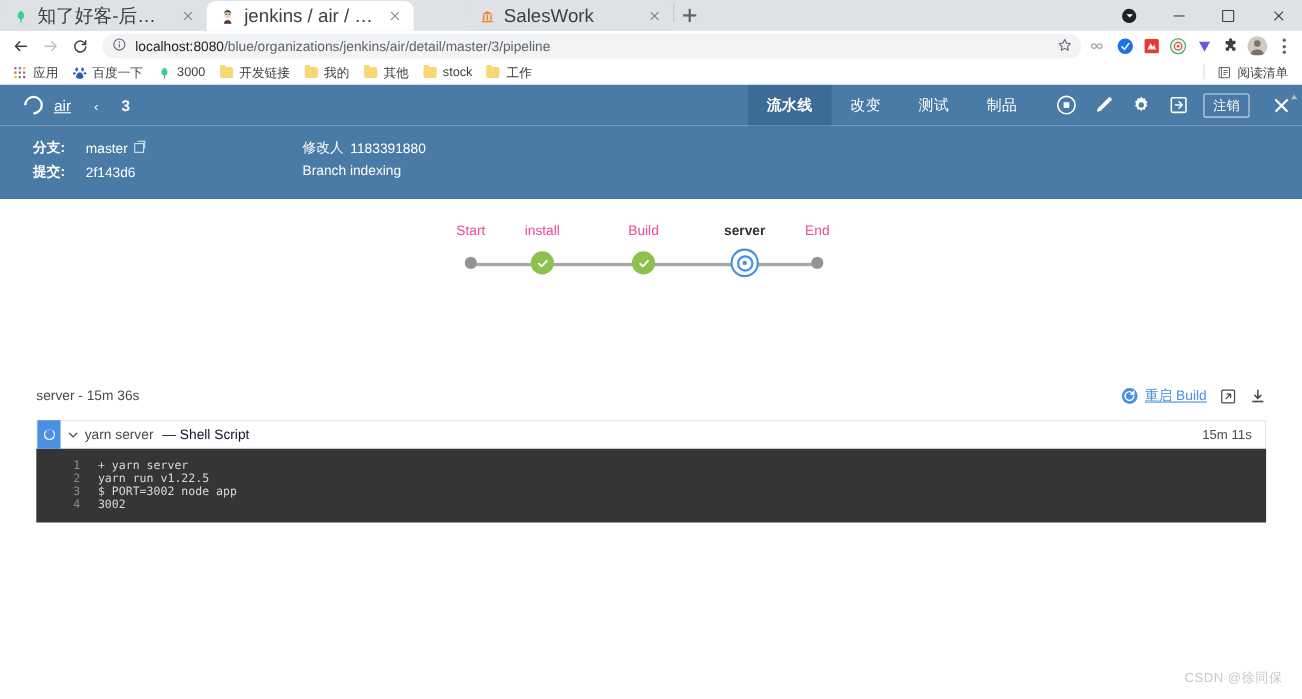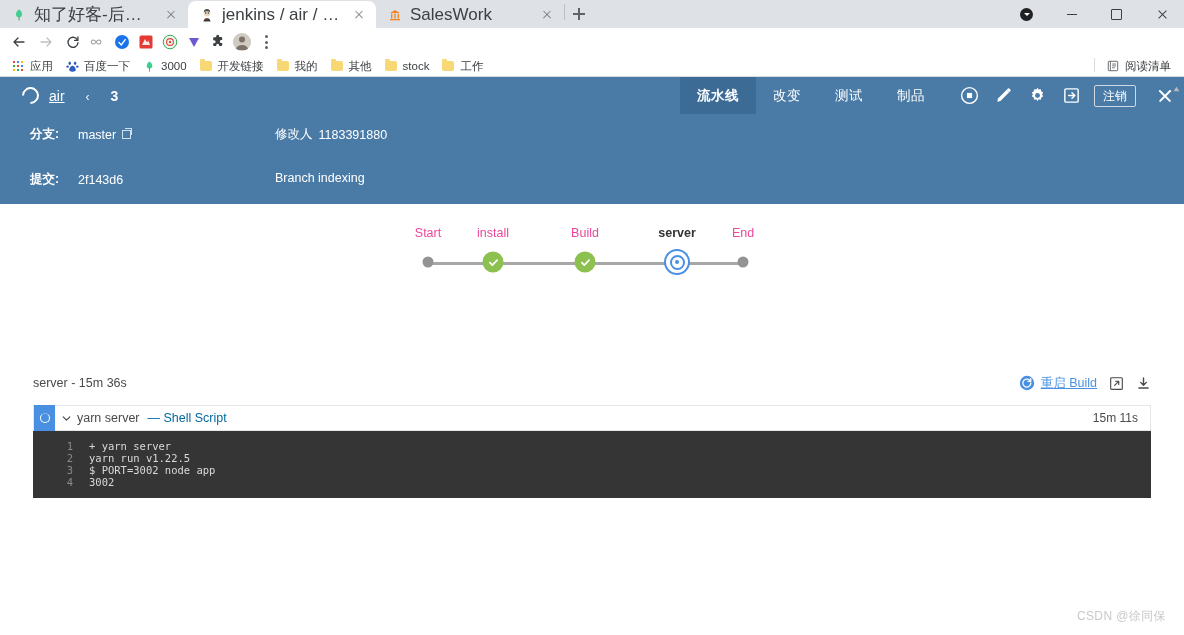--- a/index.html
+++ b/index.html
@@ -23,21 +23,21 @@
     height: 27px; display: flex; align-items: center; gap: 7px;
     padding: 0 9px 0 11px; position: relative; min-width: 0;
     border-top-left-radius: 8px; border-top-right-radius: 8px;
     font-size: 17px; color: #3c4043; cursor: default;
   }
   .tab.inactive { background: #dee1e6; }
   .tab.active { background: #ffffff; }
   .tab-title { white-space: nowrap; overflow: hidden; text-overflow: ellipsis; }
   .tab.t1 { width: 188px; }
   .tab.t2 { width: 188px; }
-  .tab.t3 { width: 188px; }
+  .tab.t3 { width: 188px; margin-left: 48px; }
   .tab-fav { width: 16px; height: 16px; flex: 0 0 16px; display:flex; align-items:center; justify-content:center; }
   .tab-close { width: 16px; height:16px; margin-left: auto; flex:0 0 16px; position: relative; opacity:.75; }
   .tab-close::before, .tab-close::after {
     content:""; position:absolute; left:3px; top:7.5px; width:10px; height:1.2px; background:#5f6368;
   }
   .tab-close::before { transform: rotate(45deg); }
   .tab-close::after { transform: rotate(-45deg); }
   .tab-sep { width:1px; height:16px; background:#bdc1c6; align-self:center; margin-bottom:5px; }
   .newtab { width: 28px; height: 28px; display:flex; align-items:center; justify-content:center; position: relative; }
   .newtab::before, .newtab::after { content:""; position:absolute; background:#5f6368; }
@@ -126,21 +126,21 @@
   .close-x::before { transform: rotate(45deg);} .close-x::after { transform: rotate(-45deg);}
 
   
   .scroll-arrow { position:absolute; right:3px; top:3px; width:9px; height:9px; }
 
   
   .bo-meta {
     background: #4a7ba7; padding: 12px 0 16px 0; color:#fff; position:relative;
     display: grid; grid-template-columns: 245px 225px 1fr; padding-left: 30px;
   }
-  .meta-col { display:flex; flex-direction:column; gap: 28px; }
+  .meta-col { display:flex; flex-direction:column; gap: 5px; }
   .meta-row { display:flex; align-items:center; font-size: 12.5px; }
   .meta-label { font-weight: 700; width: 48px; flex: 0 0 48px; }
   .meta-val { color:#fff; }
   .ext-ic { display:inline-block; width:9px;height:9px;border:1px solid #cfe0ee; margin-left:6px; position:relative; vertical-align:middle;}
   .ext-ic::after { content:""; position:absolute; right:-2px; top:-3px; width:6px;height:6px; border-top:1px solid #cfe0ee; border-right:1px solid #cfe0ee;}
   .meta-icon { width:14px; height:14px; flex:0 0 14px; margin-right: 9px; display:flex;align-items:center;justify-content:center;}
 
   
   .graph-area { height: 165px; position: relative; background:#fff; }
   .graph { position:absolute; left: 0; right: 0; top: 22px; height: 60px; }
@@ -180,21 +180,21 @@
     display:flex; align-items:center; height: 26px; border: 1px solid #e6e6e6;
     background: #fff; font-size: 12.5px; color: #4a4a4a;
   }
   .step-status {
     width: 21px; height: 26px; background:#4a90e2; display:flex; align-items:center; justify-content:center;
     flex: 0 0 21px;
   }
   .step-spin { width:10px;height:10px;border-radius:50%;border:1.6px solid #fff;border-top-color:rgba(255,255,255,.35);}
   .step-chev { width: 22px; display:flex;align-items:center;justify-content:center; }
   .step-name { font-weight: 400; }
-  .step-type { color: #0369a1; margin-left: 8px; }
+  .step-type { color: #0f172a; margin-left: 8px; }
   .step-dur { margin-left:auto; padding-right: 12px; color:#4a4a4a; font-size: 12px; }
 
   .console {
     background: #353535; color:#d9d9d9; font-family: "DejaVu Sans Mono","Liberation Mono", monospace;
     font-size: 10.5px; line-height: 12px; padding: 9px 0 10px 0; border-top: none;
   }
   .console-line { display:flex; }
   .ln { width: 56px; flex:0 0 56px; text-align:right; padding-right: 16px; color:#8a8a8a; }
   .lt { white-space: pre; }
 
@@ -278,20 +278,35 @@
           <path d="M3 8h9.5M9 4l4 4-4 4" stroke="#bdc1c6" stroke-width="1.3" fill="none" stroke-linecap="round" stroke-linejoin="round"></path>
         </svg>
     </div>
     <div class="nav-btn">
       <svg width="16" height="16" viewBox="0 0 16 16">
           <path d="M12.6 6.3A5 5 0 1 0 13 8.6" stroke="#3c4043" stroke-width="1.3" fill="none" stroke-linecap="round"></path>
           <path d="M12.9 3v3.4H9.6" stroke="#3c4043" stroke-width="1.3" fill="none" stroke-linecap="round" stroke-linejoin="round"></path>
         </svg>
     </div>
 
+    <div class="omnibox">
+      <span>
+        <svg width="13" height="13" viewBox="0 0 16 16">
+            <circle cx="8" cy="8" r="6.2" stroke="#5f6368" stroke-width="1.2" fill="none"></circle>
+            <rect x="7.4" y="7" width="1.2" height="4.2" fill="#5f6368"></rect>
+            <circle cx="8" cy="5.1" r=".8" fill="#5f6368"></circle>
+          </svg>
+      </span>
+      <span class="url"><b>localhost:8080</b><span>/blue/organizations/jenkins/air/detail/master/3/pipeline</span></span>
+      <span style="margin-left:auto">
+        <svg width="14" height="14" viewBox="0 0 16 16">
+            <path d="M8 2.2l1.8 3.7 4 .6-2.9 2.8.7 4L8 11.4l-3.6 1.9.7-4L2.2 6.5l4-.6z" stroke="#5f6368" stroke-width="1.1" fill="none" stroke-linejoin="round"></path>
+          </svg>
+      </span>
+    </div>
 
     <div class="tb-icons">
       <div class="tb-ic">
         <svg width="16" height="16" viewBox="0 0 16 16">
             <path d="M4.2 9.8a2 2 0 1 1 0-3.6c1.6 0 2.2 3.6 3.8 3.6a2 2 0 1 0 0-3.6c-1.6 0-2.2 3.6-3.8 3.6z" stroke="#9aa0a6" stroke-width="1.1" fill="none"></path>
           </svg>
       </div>
       <div class="tb-ic">
         <svg width="16" height="16" viewBox="0 0 16 16">
             <circle cx="8" cy="8" r="7" fill="#1a73e8"></circle>

